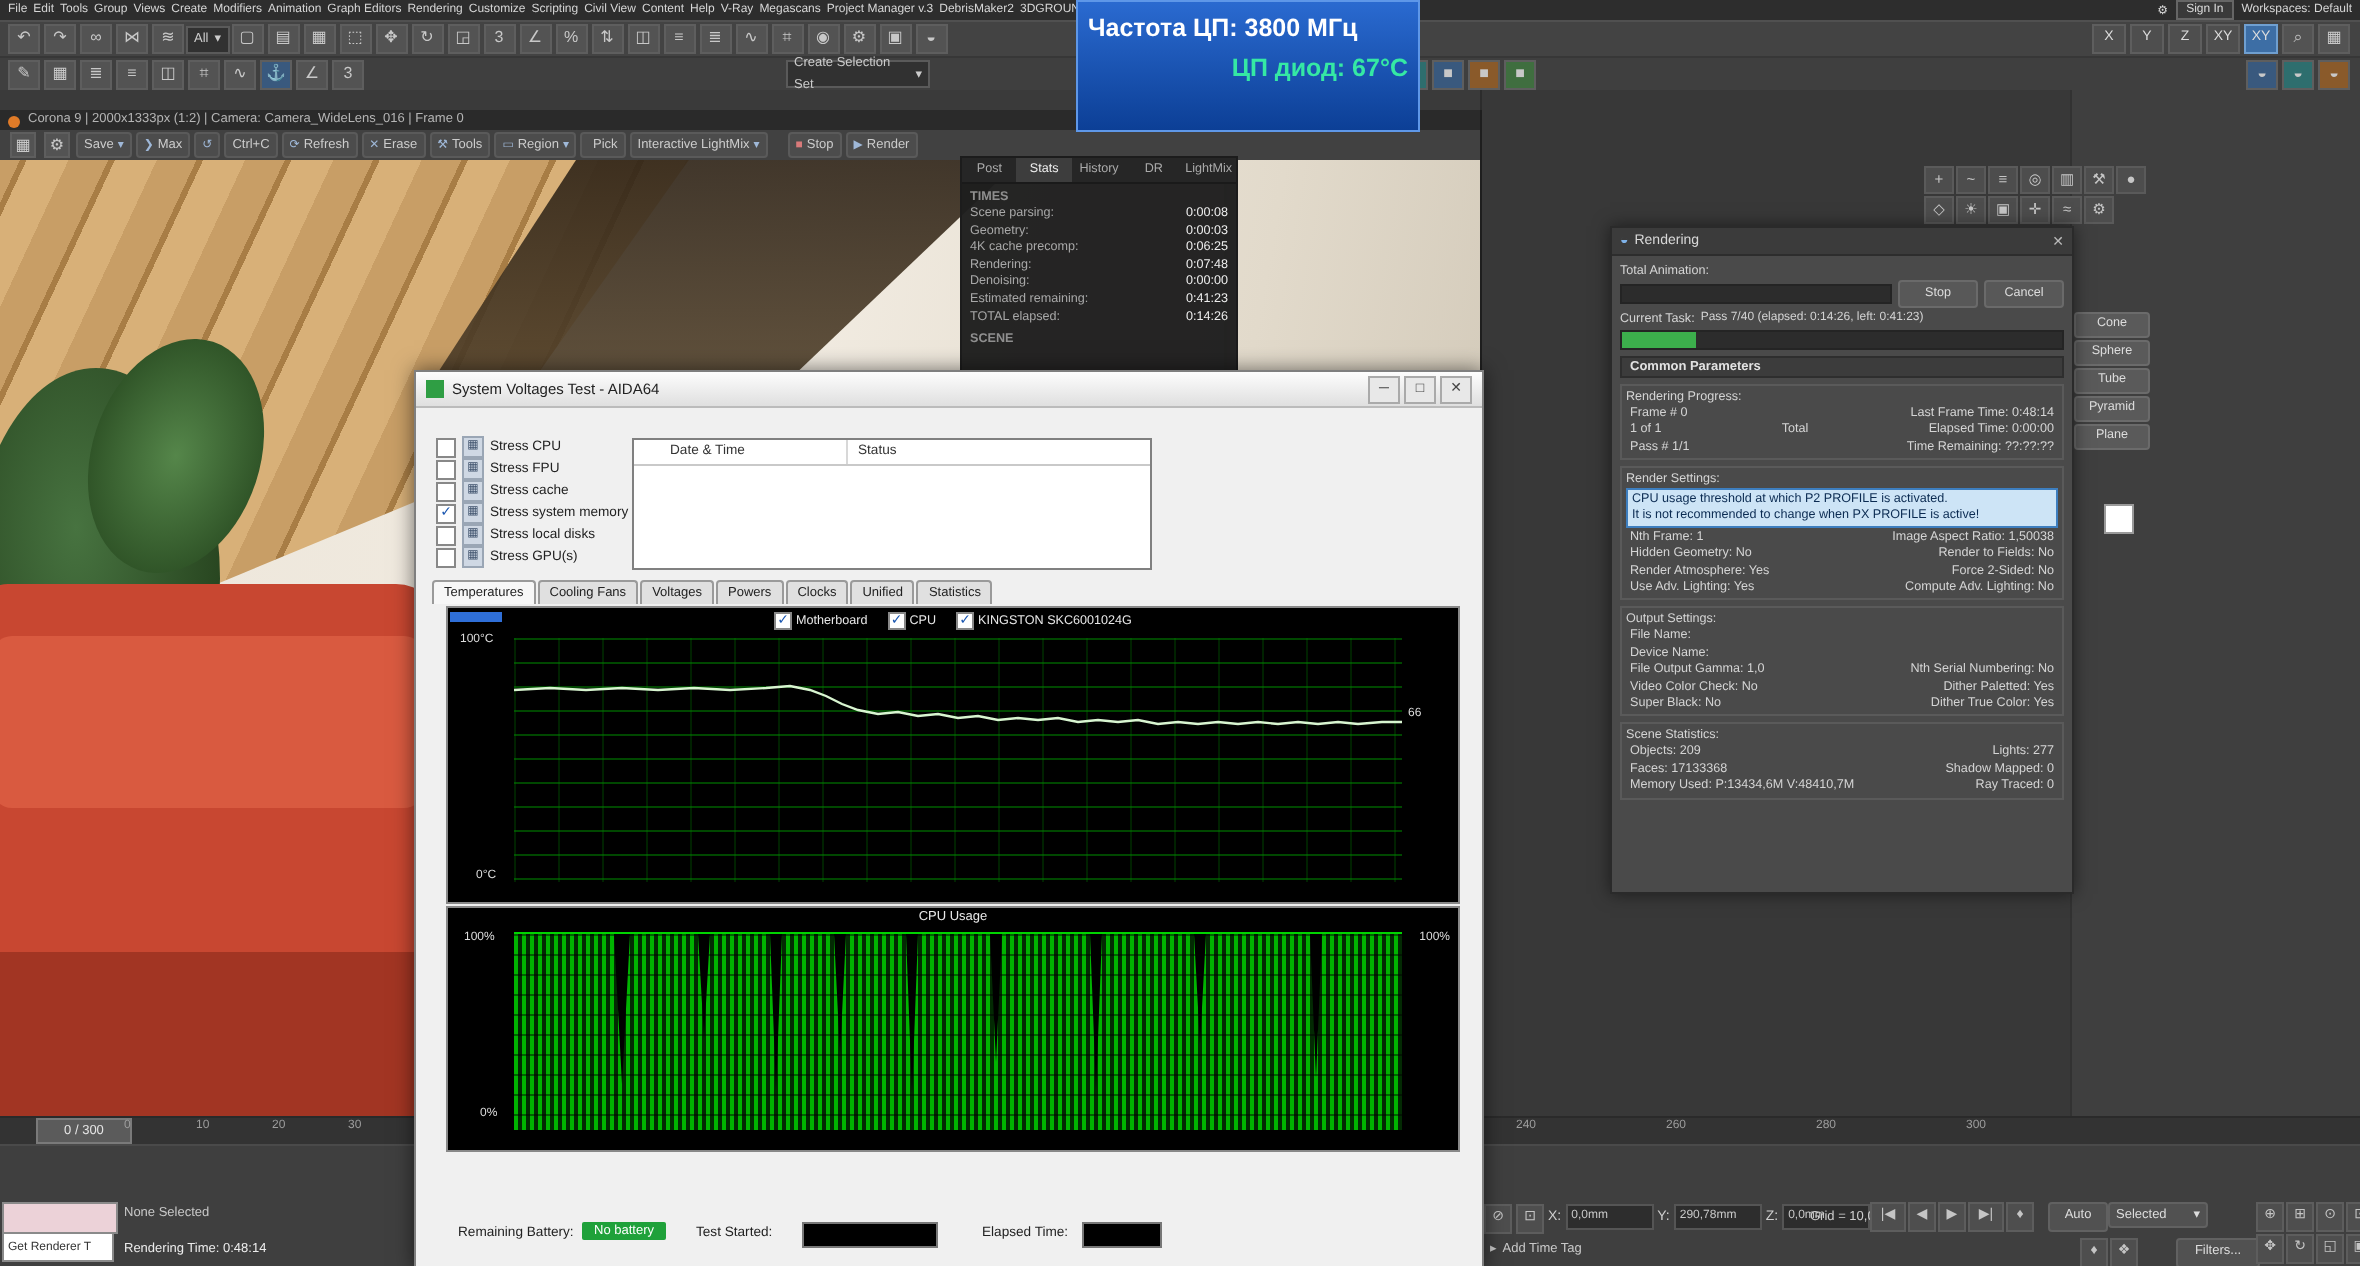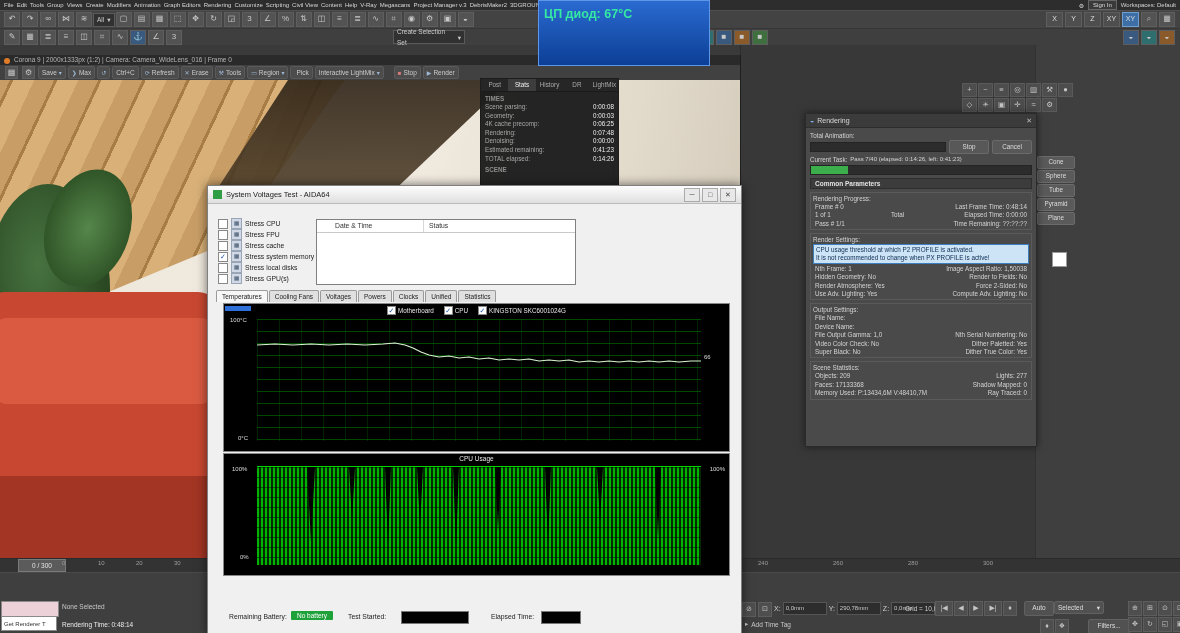--- a/index.html
+++ b/index.html
@@ -107,21 +107,21 @@
   .plot1{position:absolute;left:33px;top:15px;width:444px;height:122px;background:repeating-linear-gradient(to bottom,rgba(0,130,0,.55) 0 1px,transparent 1px 12px),repeating-linear-gradient(to right,rgba(0,110,0,.30) 0 1px,transparent 1px 22px),#000;}
   .plot1 svg,.plot2 svg{position:absolute;left:0;top:0;width:100%;height:100%;}
   .plot2{position:absolute;left:33px;top:12px;width:444px;height:98px;background:repeating-linear-gradient(to bottom,rgba(0,0,0,.45) 0 1px,transparent 1px 10px),repeating-linear-gradient(to right,#00b400 0 2px,#032a03 2px 4px),#000;border-top:1px solid #00d400;}
   .g2title{position:absolute;left:0;top:1px;width:100%;text-align:center;font-size:6.5px;color:#e8e8e8;}
   .afoot{position:absolute;left:0;top:423px;width:100%;font-size:6.8px;color:#222;}
   .badge{position:absolute;background:#1fa13a;color:#fff;font-size:6.5px;padding:1px 6px;border-radius:1px;}
   .bbox{position:absolute;background:#000;border:1px solid #777;height:11px;}
   
   .osd{left:538px;top:0;width:172px;height:66px;background:linear-gradient(#2a6ad0,#0c3f96);border:1px solid #5e97e8;box-sizing:border-box;padding:3px 5px;}
   .osd div{font-size:12.5px;font-weight:bold;color:#fff;line-height:20px;white-space:nowrap;}
-  .osd .accent{color:#35e8a4;}
+  .osd .accent{color:#35e8a4;text-align:right;}
 </style>
 </head>
 <body>
 
 <div id="screen">
 
   <div class="ab menubar">
     <span class="menu-item">File</span>
     <span class="menu-item">Edit</span>
     <span class="menu-item">Tools</span>
@@ -624,16 +624,17 @@
       <span style="position:absolute;left:21px;top:4px">Remaining Battery:</span>
       <span class="badge" style="left:83px;top:2px">No battery</span>
       <span style="position:absolute;left:140px;top:4px">Test Started:</span>
       <span class="bbox" style="left:193px;top:2px;width:66px"></span>
       <span style="position:absolute;left:283px;top:4px">Elapsed Time:</span>
       <span class="bbox" style="left:333px;top:2px;width:38px"></span>
     </div>
   </div>
 
   <div class="ab osd">
+    <div>Частота ЦП: 3800 МГц</div>
     <div class="accent">ЦП диод: 67°C</div>
   </div>
 
 </div>
 
 </body></html>

